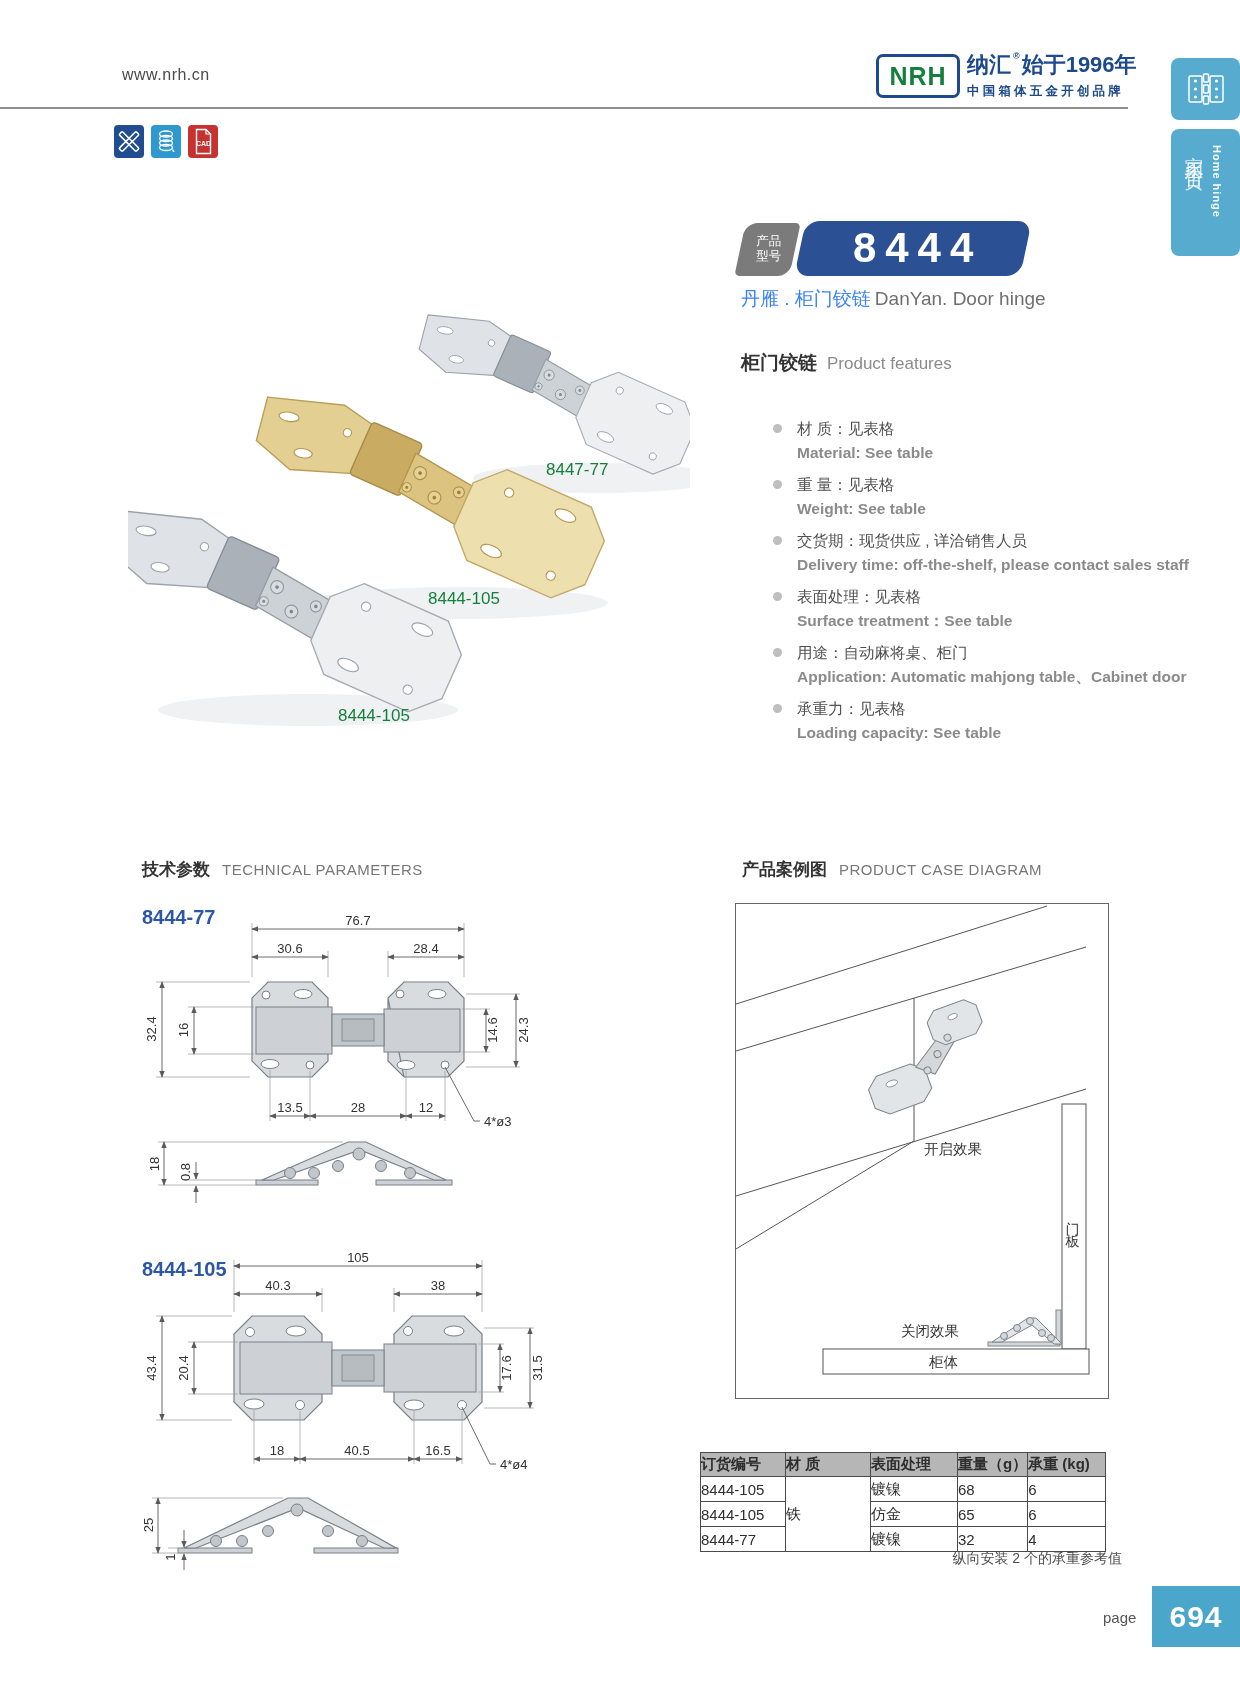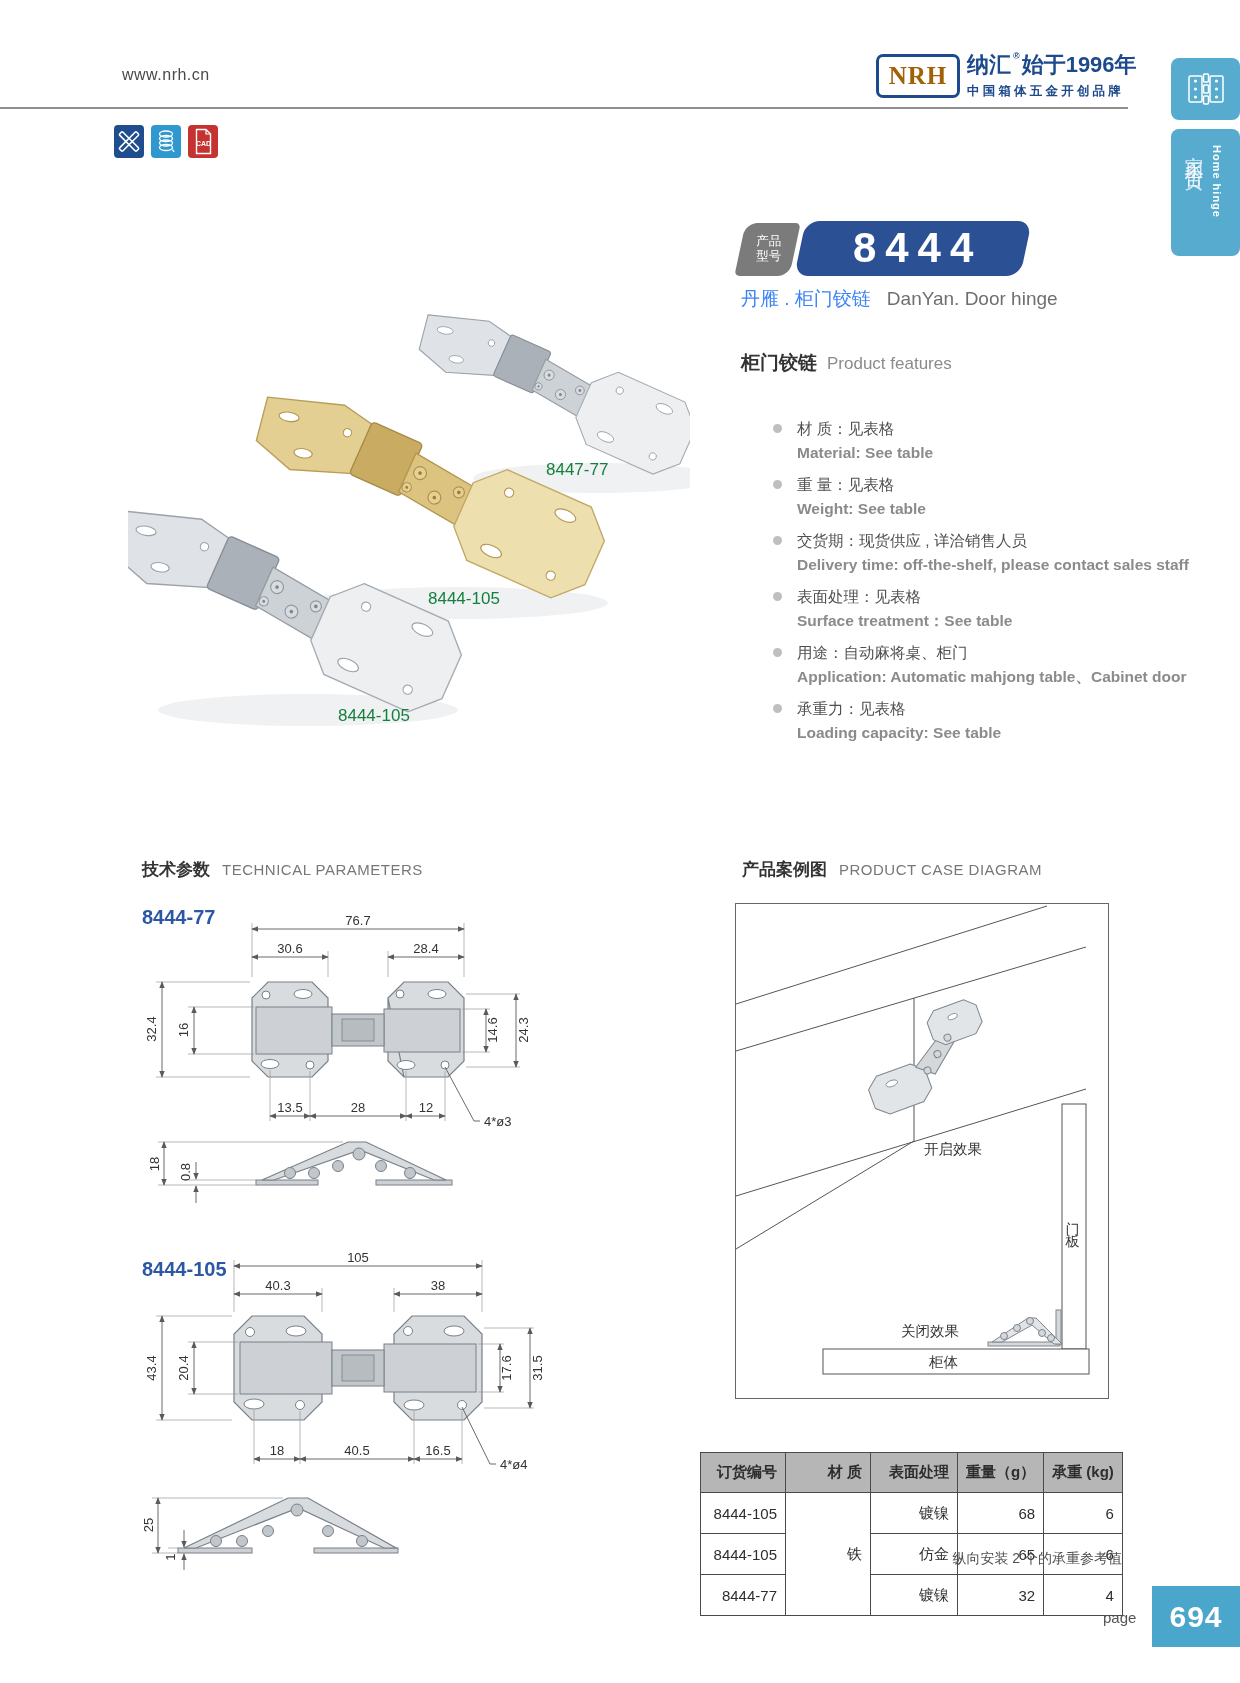--- a/index.html
+++ b/index.html
@@ -10,21 +10,21 @@
   .abs{position:absolute;}
   
   .url{left:122px;top:66px;font-size:16px;color:#4a4a4a;letter-spacing:.5px;}
   .rule{left:0;top:107px;width:1128px;height:2px;background:#8f8f8f;}
   .icons{left:114px;top:125px;display:flex;gap:7px;}
   .tool-icon{width:30px;height:33px;border-radius:4px;display:flex;align-items:center;justify-content:center;}
   .tool-icon.blue{background:#1f4d8f;}
   .tool-icon.cyan{background:#2f98cf;}
   .tool-icon.red{background:#c53230;}
   .logo-box{left:876px;top:54px;width:78px;height:38px;border:3px solid #1d4a8c;border-radius:7px;
-    display:flex;align-items:center;justify-content:center;font-size:25px;font-weight:800;color:#a16207;letter-spacing:1px;font-family:Liberation Serif, serif;}
+    display:flex;align-items:center;justify-content:center;font-size:25px;font-weight:800;color:#15803d;letter-spacing:1px;}
   .brand{left:967px;top:50px;color:#1d4a8c;}
   .brand .l1{font-size:22px;font-weight:bold;display:flex;align-items:flex-start;}
   .brand .l1 .reg{font-size:9px;margin:1px 2px 0 2px;}
   .brand .l2{font-size:12.5px;letter-spacing:3.2px;font-weight:bold;margin-top:3px;}
   
   .side-icon-box{left:1171px;top:58px;width:69px;height:62px;background:#57abce;border-radius:8px;
     display:flex;align-items:center;justify-content:center;}
   .side-tab{left:1171px;top:129px;width:69px;height:127px;background:#57abce;border-radius:8px;}
   .side-tab .cn{position:absolute;left:10px;top:12px;writing-mode:vertical-rl;font-size:19px;
     letter-spacing:6px;color:rgba(255,255,255,.78);}
@@ -34,21 +34,21 @@
   .badge-gray{left:740px;top:223px;width:55px;height:53px;background:#7b7b7b;border-radius:12px 5px 12px 5px;
     transform:skewX(-12deg);}
   .badge-gray .lines{transform:skewX(12deg);color:#fff;font-size:12.5px;line-height:15px;text-align:center;
     padding-top:11px;font-weight:500;}
   .badge-blue{left:800px;top:221px;width:226px;height:55px;background:#2b5094;border-radius:14px;
     transform:skewX(-12deg);}
   .badge-blue .num{transform:skewX(12deg);color:#fff;font-size:42px;font-weight:600;letter-spacing:9px;
     text-align:center;line-height:54px;padding-left:9px;}
   .subtitle{left:741px;top:286px;display:flex;align-items:baseline;}
   .subtitle .cn{font-size:19px;color:#3b82f6;}
-  .subtitle .en{font-size:19px;color:#6f6f6f;margin-left:16px;text-align:right;}
+  .subtitle .en{font-size:19px;color:#6f6f6f;margin-left:4px;text-align:right;}
   
   .feat-title{left:741px;top:350px;display:flex;align-items:baseline;}
   .feat-title .cn{font-size:19px;font-weight:bold;color:#333;}
   .feat-title .en{font-size:17px;color:#8b8b8b;margin-left:10px;}
   .features{left:773px;top:384px;width:480px;margin-top:32px;}
   .feat-item{position:relative;padding-left:24px;margin-bottom:7px;}
   .feat-item .dot{position:absolute;left:0;top:8px;width:9px;height:9px;border-radius:50%;background:#bfbfbf;}
   .feat-item .cn{font-size:15.5px;color:#4f4f4f;line-height:25px;}
   .feat-item .en{font-size:15.5px;color:#8b8b8b;line-height:24px;font-weight:bold;}
   
@@ -88,22 +88,22 @@
   
   .case-box{left:735px;top:903px;width:372px;height:494px;border:1px solid #666;}
   .case-label{position:absolute;font-size:14.5px;color:#333;}
   .case-door{writing-mode:vertical-rl;letter-spacing:13px;font-size:14px;}
   .cline{stroke:#555;stroke-width:1;fill:none;}
   .cfill{fill:#fff;stroke:#555;stroke-width:1;}
   .mini{fill:#e2e5e8;stroke:#7e858c;stroke-width:1;}
   .mini2{fill:#d4d8db;stroke:#7e858c;stroke-width:1;}
   
   .spec{left:700px;top:1452px;border-collapse:collapse;table-layout:fixed;}
-  .spec th,.spec td{border:1.6px solid #4a4a4a;text-align:right;font-size:15px;color:#2e2e2e;
-    padding:8px;height:24px;overflow:hidden;white-space:nowrap;}
+  .spec th,.spec td{border:1.6px solid #4a4a4a;text-align:left;font-size:15px;color:#2e2e2e;
+    padding:0;height:24px;overflow:hidden;white-space:nowrap;}
   .spec th{background:#b6b6b6;font-weight:bold;height:23px;}
   .note{left:720px;top:1550px;width:402px;text-align:right;font-size:14px;color:#4f4f4f;}
   
   .page-label{left:1103px;top:1609px;font-size:15px;color:#555;}
   .page-badge{left:1152px;top:1586px;width:88px;height:61px;background:#4ba6cb;display:flex;
     align-items:center;justify-content:center;}
   .page-badge .n{color:#fff;font-size:30px;font-weight:bold;letter-spacing:1px;}
 </style>
 </head>
 <body>

